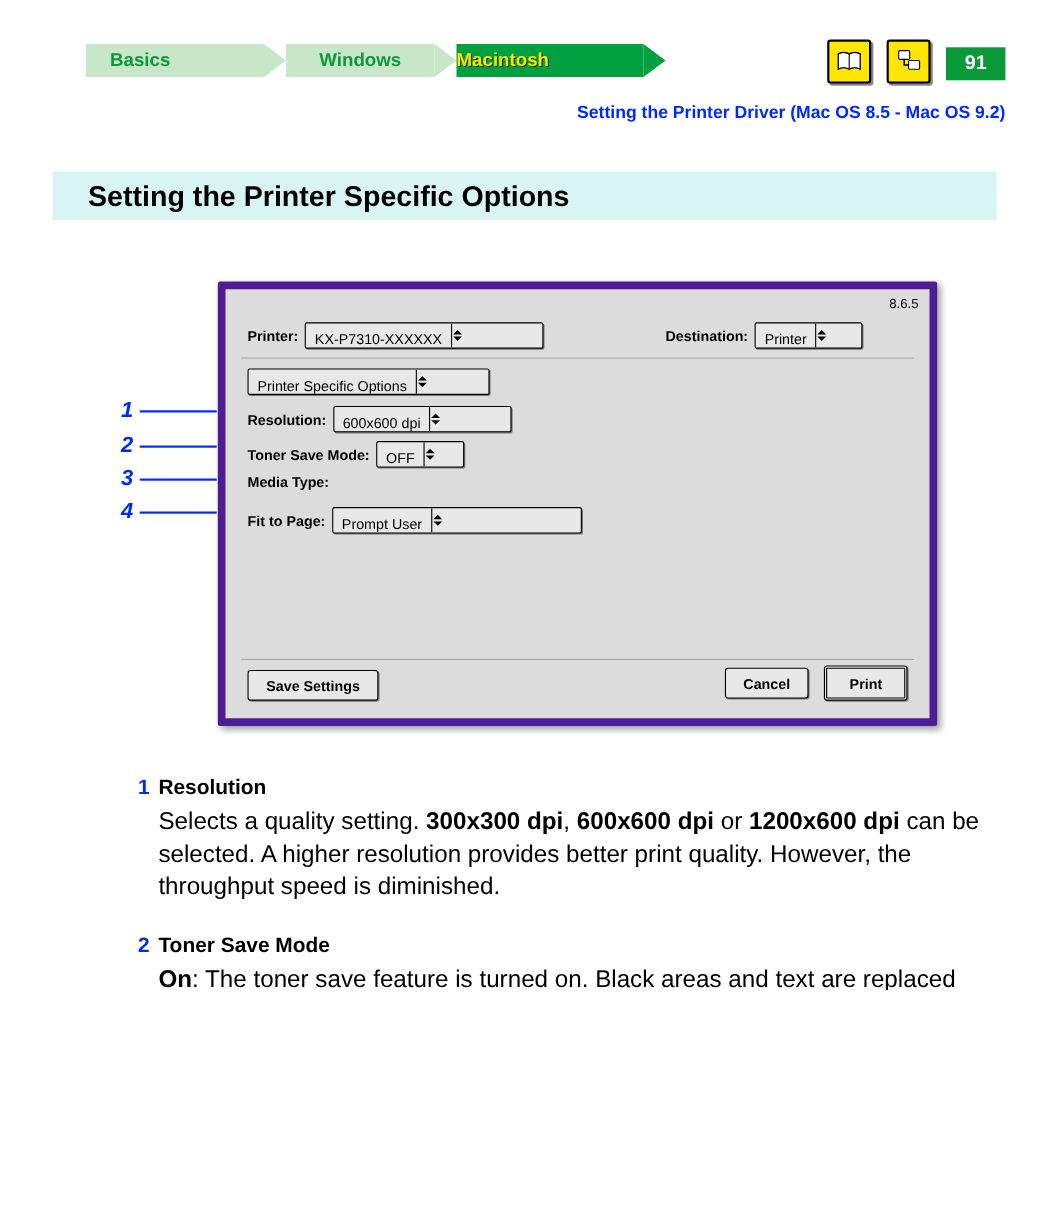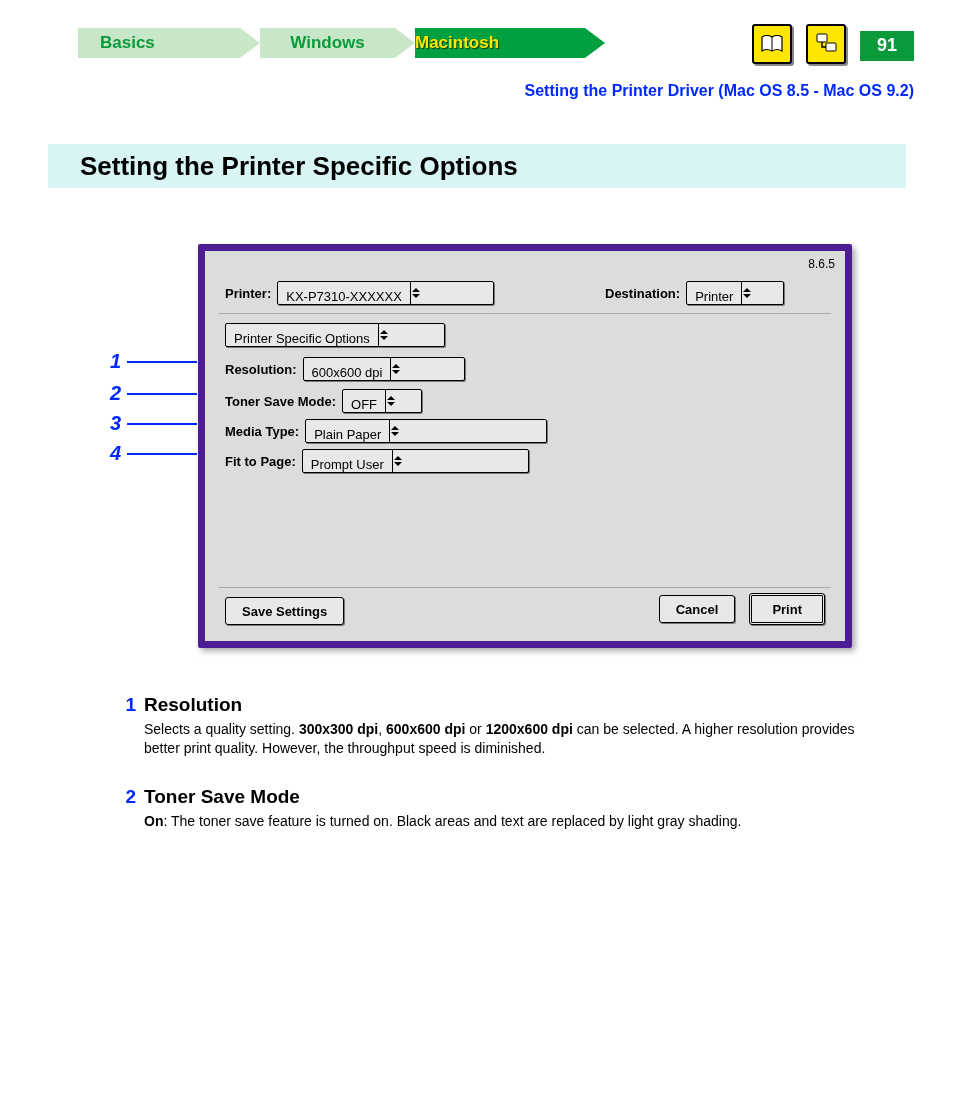--- a/index.html
+++ b/index.html
@@ -1,16 +1,16 @@
 <!DOCTYPE html>
 <html><head>
 <meta charset="utf-8">
 <style>
 html,body{margin:0;padding:0;background:#fff;font-family:Helvetica,Arial,sans-serif;font-size:16px;color:#000}
-.page{width:954px;height:868px;position:relative;background:#fff;margin:4px auto}
+.page{width:954px;height:868px;position:relative;background:#fff;margin:16px auto}
 
 .tabbar{position:absolute;top:24px;left:78px;right:40px;height:30px}
 .tab{display:inline-block;height:30px;line-height:30px;font-weight:bold;font-size:17px;vertical-align:top}
 .tab-basics{background:#c8e6c8;color:#0a9a3a;width:140px;padding-left:22px}
 .tab-basics-tri{display:inline-block;width:0;height:0;border-top:15px solid transparent;border-bottom:15px solid transparent;border-left:20px solid #c8e6c8;vertical-align:top}
 .tab-windows{background:#c8e6c8;color:#0a9a3a;width:135px;text-align:center}
 .tab-windows-tri{display:inline-block;width:0;height:0;border-top:15px solid transparent;border-bottom:15px solid transparent;border-left:20px solid #c8e6c8;vertical-align:top}
 .tab-mac{position:relative;background:#00a040;width:170px;text-align:left}
 .tab-mac .shadow{position:absolute;left:1px;top:1px;width:100%;color:#003b14}
 .tab-mac .main{position:absolute;left:0;top:0;width:100%;color:#ffe600}
@@ -43,21 +43,21 @@
 .callouts{position:absolute;top:240px;left:110px}
 .callout{position:absolute;display:flex;align-items:center}
 .callout .n{color:#0029ff;font-weight:bold;font-style:italic;font-size:20px;margin-right:6px;font-family:Helvetica,Arial,sans-serif}
 .callout .line{height:2px;background:#0029ff}
 
 .desc{position:absolute;top:690px;left:100px;right:60px}
 .desc-item{display:flex;margin-bottom:28px}
 .desc-item .dn{color:#0029ff;font-weight:bold;font-size:19px;width:36px;flex:none;text-align:right;padding-right:8px}
 .desc-item .dc{flex:1}
 .desc-item .dt{font-weight:bold;font-size:19px;margin-bottom:4px}
-.desc-item .db{font-size:14px;line-height:1.35}
+.desc-item .db{font-size:22px;line-height:1.35}
 .desc-item .db p{margin:0 0 18px 0}
 .desc-item .db .hang{padding-left:42px;text-indent:-42px}
 b{font-weight:bold}
 </style>
 </head>
 <body>
 
 <div class="page">
 
   <div class="tabbar">
@@ -155,26 +155,20 @@
         <div class="select" style="width:78px">
           <span class="txt">OFF</span>
             <span class="arrow">
               <span class="updown"></span>
             </span>
         </div>
       </div>
 
       <div class="row" style="top:168px;left:20px">
         <span class="lbl">Media Type:</span>
-        <div class="select" style="width:240px">
-          <span class="txt">Plain Paper</span>
-            <span class="arrow">
-              <span class="updown"></span>
-            </span>
-        </div>
       </div>
 
       <div class="row" style="top:198px;left:20px">
         <span class="lbl">Fit to Page:</span>
         <div class="select" style="width:225px">
           <span class="txt">Prompt User</span>
             <span class="arrow">
               <span class="updown"></span>
             </span>
         </div>

